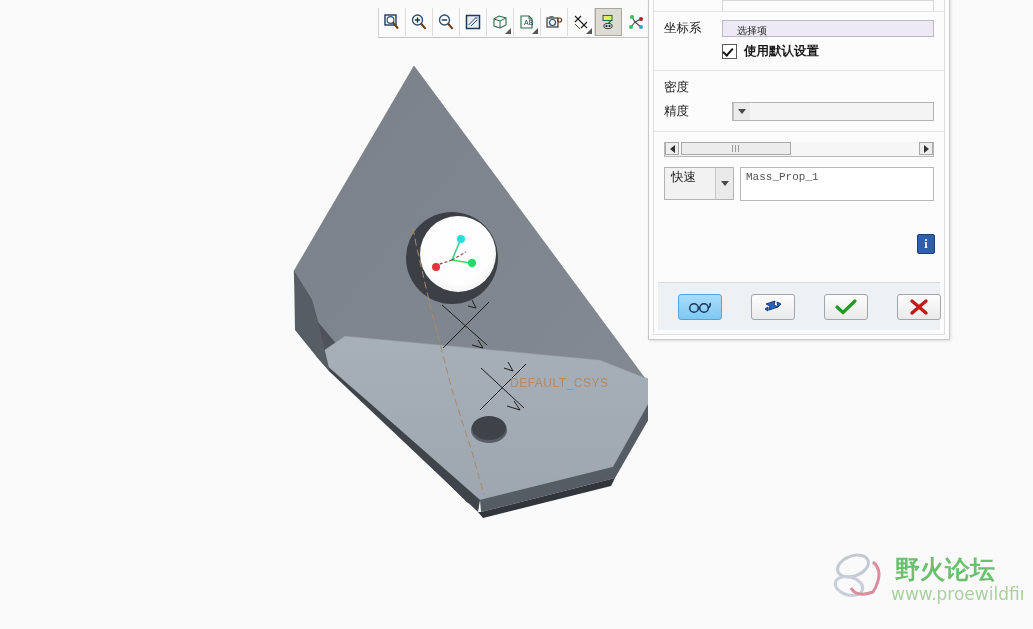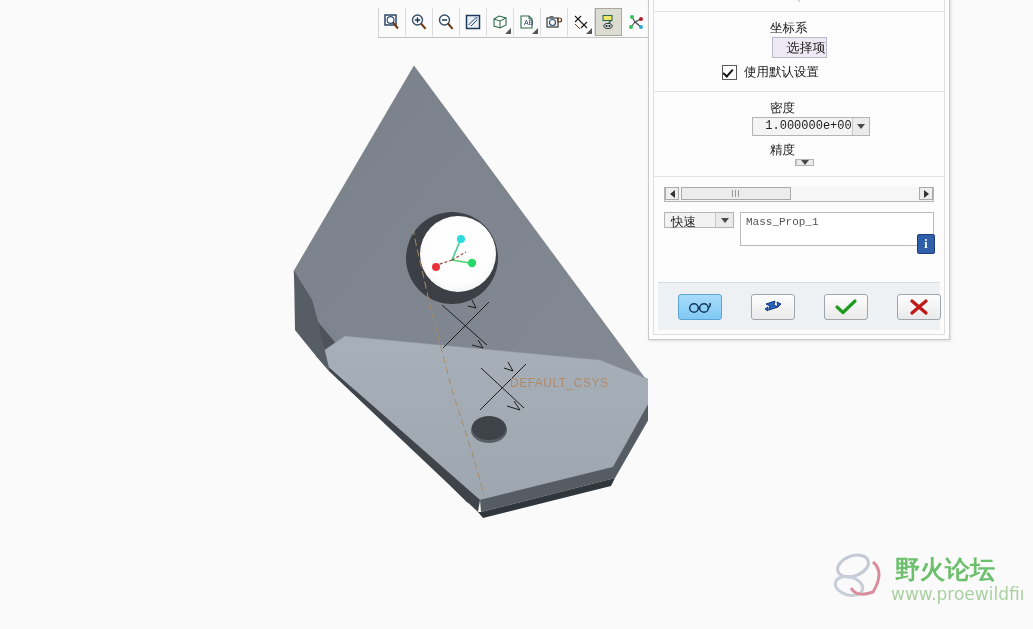--- a/index.html
+++ b/index.html
@@ -42,31 +42,31 @@
     position:absolute;left:648px;top:-8px;width:302px;height:348px;
     background:#fdfdfd;
     border:1px solid #c8c8c8;
     box-sizing:border-box;
     box-shadow:1px 1px 3px rgba(0,0,0,.12);
   }
   .dlg-inner{position:absolute;left:4px;top:4px;right:4px;bottom:4px;
     border:1px solid #dedede;background:#fcfcfc;box-sizing:border-box;}
 
   .section{border-bottom:1px solid #e3e3e3;padding:8px 10px 10px 10px;box-sizing:border-box;}
-  .row{display:flex;align-items:center;margin-bottom:6px;flex-direction:column;}
+  .row{display:flex;align-items:center;margin-bottom:6px;}
   .row:last-child{margin-bottom:0;}
   .lbl{width:58px;flex:none;font-size:12.5px;color:#1a1a1a;}
 
   .sel-field{
-    flex:1;height:23px;line-height:19px;
+    flex:1;height:17px;line-height:19px;
     background:#eeeaf5;border:1px solid #b9b9c8;
-    padding-left:14px;box-sizing:border-box;font-size:13px;color:#222;
-  }
-
-  .chk-row{display:flex;align-items:center;margin-top:5px;padding-left:58px;}
+    padding-left:14px;box-sizing:border-box;font-size:10px;color:#222;
+  }
+
+  .chk-row{display:flex;align-items:center;margin-top:5px;padding-left:58px;font-weight:bold;}
   .chk{
     width:13px;height:13px;border:1px solid #5a5a5a;background:#fff;
     display:flex;align-items:center;justify-content:center;flex:none;
     position:relative;
   }
   .chk::after{
     content:"";position:absolute;left:2px;top:1px;width:4px;height:8px;
     border:solid #111;border-width:0 2px 2px 0;transform:rotate(42deg);
   }
   .chk-lbl{margin-left:7px;font-size:12.5px;}
@@ -124,21 +124,21 @@
 
   .info-btn{
     position:absolute;right:9px;top:236px;width:16px;height:18px;
     background:#2f5fa8;border:1px solid #1d3f78;border-radius:2px;
     display:flex;align-items:center;justify-content:center;
     color:#fff;font-weight:bold;font-size:12px;font-family:"Liberation Serif",serif;
   }
 
   
   .name-row{display:flex;align-items:stretch;padding:4px 10px 8px 10px;}
-  .name-combo{width:70px;height:16px;display:flex;border:1px solid #b4b4b4;background:#f2f2f2;box-sizing:border-box;}
+  .name-combo{width:70px;height:33px;display:flex;border:1px solid #b4b4b4;background:#f2f2f2;box-sizing:border-box;}
   .name-combo .val{flex:1;line-height:18px;padding-left:6px;font-size:12.5px;}
   .name-combo .arrow{width:17px;border-left:1px solid #c6c6c6;background:#eaeaea;display:flex;align-items:center;justify-content:center;}
   .name-field{
     flex:1;margin-left:6px;height:34px;line-height:18px;
     border:1px solid #b9b9b9;background:#fff;box-sizing:border-box;
     padding-left:5px;font-family:"Liberation Mono","DejaVu Sans Mono",monospace;font-size:11px;color:#555;
   }
 
   
   .footer{
@@ -350,26 +350,20 @@
       </div>
       <div class="chk-row">
         <span class="chk"></span>
         <span class="chk-lbl">使用默认设置</span>
       </div>
     </div>
 
     <div class="section">
       <div class="row">
         <div class="lbl">密度</div>
-        <div class="combo" style="margin-left:24px;">
-          <div class="val pad14">1.000000e+00</div>
-          <div class="arrow">
-            <span class="tri-down"></span>
-          </div>
-        </div>
       </div>
       <div class="row">
         <div class="lbl">精度</div>
         <div class="combo" style="margin-left:10px;">
           <div class="arrow">
             <span class="tri-down"></span>
           </div>
         </div>
       </div>
     </div>

